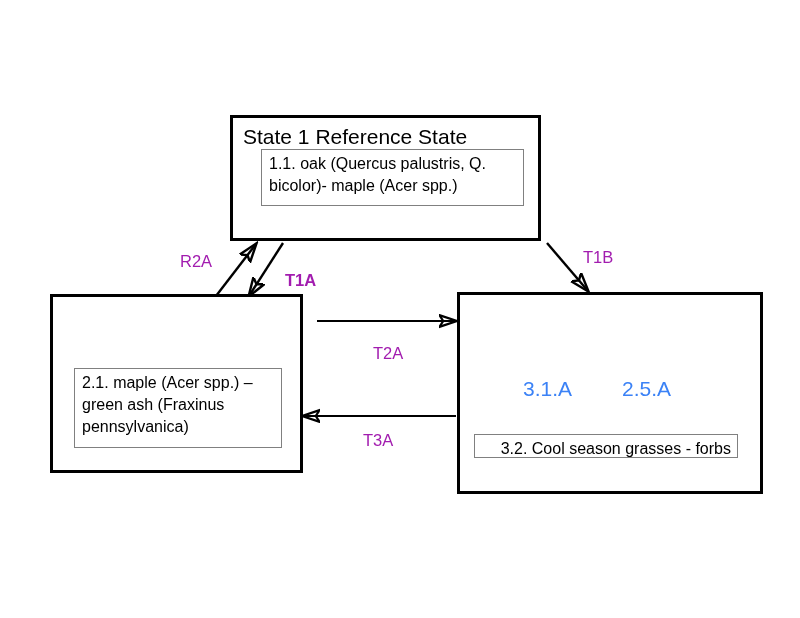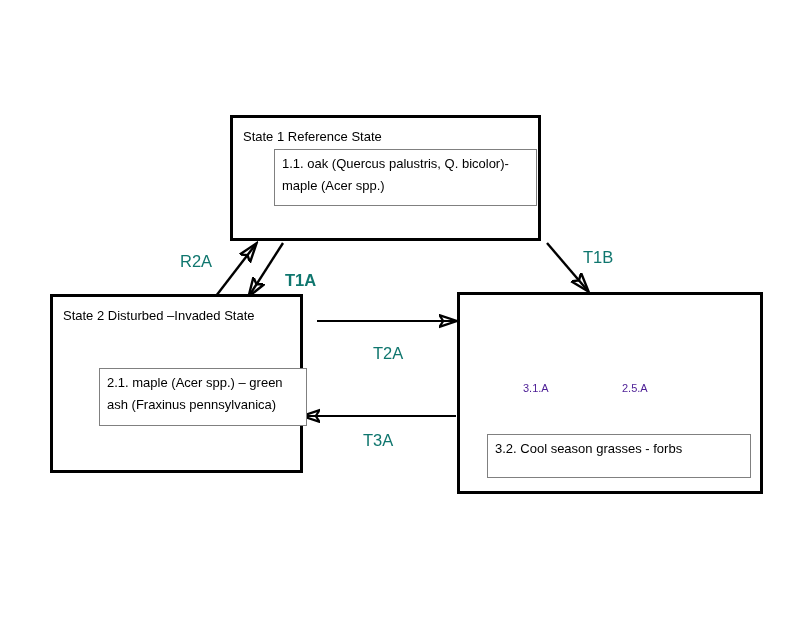--- a/index.html
+++ b/index.html
@@ -17,48 +17,47 @@
     overflow: hidden;
   }
   .state-box {
     position: absolute;
     border: 3px solid #000000;
     background: #ffffff;
     box-sizing: border-box;
   }
   .state-title {
     position: absolute;
-    font-size: 13px;
+    font-size: 21px;
     line-height: 21px;
     color: #000000;
     white-space: pre-line;
   }
   .sub-box {
     position: absolute;
     border: 1px solid #808080;
     background: #ffffff;
     box-sizing: border-box;
-    font-size: 13px;
+    font-size: 16px;
     line-height: 22px;
     color: #000000;
     padding: 3px 6px 4px 7px;
-    margin-left: 13px;
   }
   .arrow-label {
     position: absolute;
     font-size: 16.5px;
     line-height: 19px;
-    color: #0f766e;
+    color: #a21caf;
     white-space: nowrap;
   }
   .inner-arrow-label {
     position: absolute;
-    font-size: 11px;
+    font-size: 21px;
     line-height: 19px;
-    color: #4c1d95;
+    color: #3b82f6;
     white-space: nowrap;
   }
   svg.arrows {
     position: absolute;
     left: 0;
     top: 0;
     width: 800px;
     height: 618px;
     overflow: visible;
     pointer-events: none;
@@ -97,32 +96,31 @@
 
     <line x1="610" y1="406" x2="610" y2="381" stroke-width="2.1" marker-end="url(#ah-sm)"></line>
   </svg>
 
   <div class="state-box" style="left:230px; top:115px; width:311px; height:126px;">
     <div class="state-title" style="left:10px; top:8px; width:290px;">State 1 Reference State</div>
     <div class="sub-box" style="left:28px; top:31px; width:263px; height:57px;">1.1. oak (Quercus palustris, Q. bicolor)- maple (Acer spp.)</div>
   </div>
 
   <div class="state-box" style="left:50px; top:294px; width:253px; height:179px;">
-    <div class="state-title" style="left:10px; top:8px; width:230px;">State 2 Disturbed –Invaded State</div>
-    <div class="sub-box" style="left:33px; top:71px; width:208px; height:58px;">2.1. maple (Acer spp.) – green ash (Fraxinus pennsylvanica)</div>
+    <div class="sub-box" style="left:21px; top:71px; width:208px; height:80px;">2.1. maple (Acer spp.) – green ash (Fraxinus pennsylvanica)</div>
   </div>
 
   <div class="state-box" style="left:457px; top:292px; width:306px; height:202px;">
 
 
     <div class="inner-arrow-label" style="left:63px; top:84px;">3.1.A</div>
 
     <div class="inner-arrow-label" style="left:162px; top:84px;">2.5.A</div>
 
-    <div class="sub-box" style="left:14px; top:139px; width:264px; height:44px; text-align:left;">3.2. Cool season grasses - forbs</div>
+    <div class="sub-box" style="left:14px; top:139px; width:264px; height:24px; text-align:right;">3.2. Cool season grasses - forbs</div>
   </div>
 
   <div class="arrow-label" style="left:180px; top:252px;">R2A</div>
 
   <div class="arrow-label" style="left:285px; top:271px;font-weight:bold;">T1A</div>
 
   <div class="arrow-label" style="left:583px; top:248px;">T1B</div>
 
   <div class="arrow-label" style="left:363px; top:344px;margin-left:10px;">T2A</div>
 

